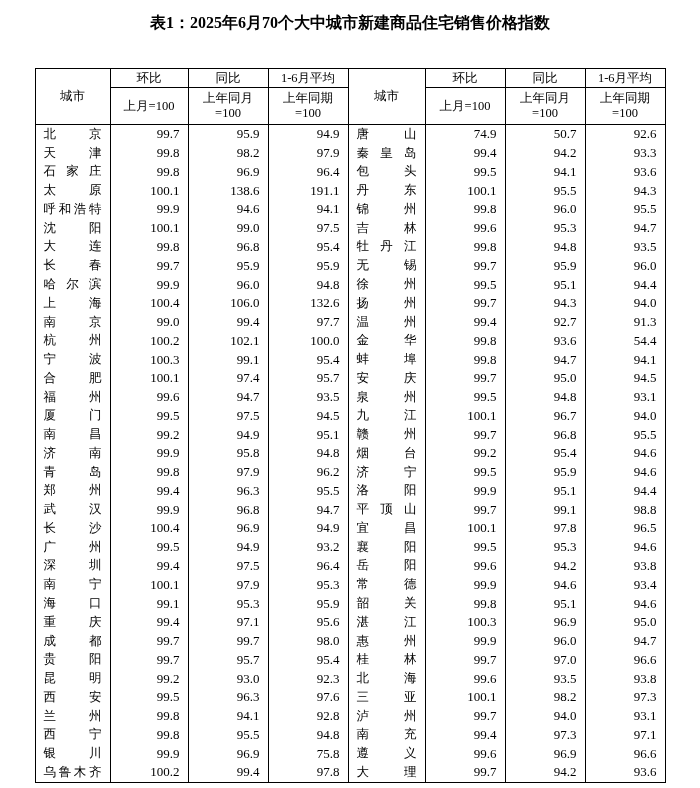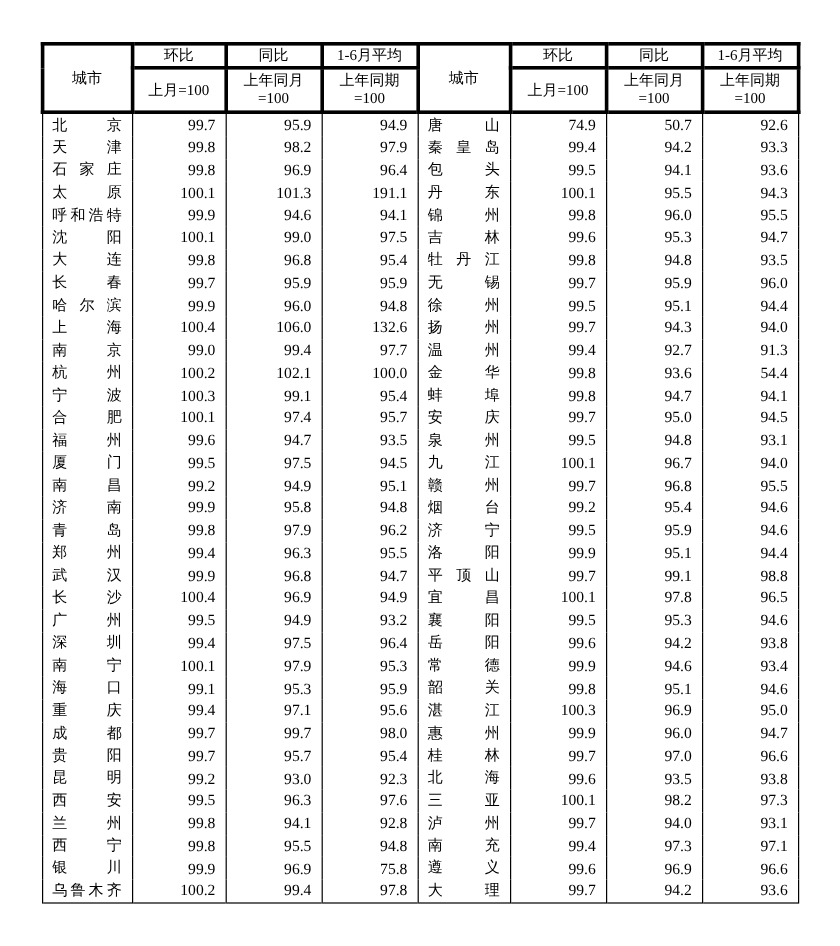--- a/index.html
+++ b/index.html
@@ -19,21 +19,21 @@
     line-height: 20px;
   }
   table.idx {
     border-collapse: collapse;
     table-layout: fixed;
     margin: 35px auto 0 auto;
     border: 1px solid #000;
   }
   th, td { padding: 0; }
   thead th {
-    border: 3px solid #000000;
+    border: 1px solid #000000;
     font-weight: normal;
     font-size: 12.5px;
     text-align: center;
     vertical-align: middle;
   }
   thead tr.top { height: 19px; }
   thead tr.sub { height: 37px; }
   thead tr.sub th {
     white-space: pre-line;
     line-height: 15px;
@@ -56,20 +56,21 @@
   }
   td.num {
     text-align: right;
     padding-right: 8px;
   }
 </style>
 </head>
 <body>
 
 <div class="page">
+  <div class="title">表1：2025年6月70个大中城市新建商品住宅销售价格指数</div>
 
   <table class="idx">
     <colgroup>
       <col style="width:75px">
         <col style="width:78px">
         <col style="width:80px">
         <col style="width:80px">
       <col style="width:77px">
         <col style="width:80px">
         <col style="width:80px">
@@ -126,21 +127,21 @@
           <td class="num">96.9</td>
           <td class="num">96.4</td>
           <td class="city">包头</td>
           <td class="num">99.5</td>
           <td class="num">94.1</td>
           <td class="num">93.6</td>
         </tr>
         <tr>
           <td class="city">太原</td>
           <td class="num">100.1</td>
-          <td class="num">101.3</td>
+          <td class="num">138.6</td>
           <td class="num">191.1</td>
           <td class="city">丹东</td>
           <td class="num">100.1</td>
           <td class="num">95.5</td>
           <td class="num">94.3</td>
         </tr>
         <tr>
           <td class="city">呼和浩特</td>
           <td class="num">99.9</td>
           <td class="num">94.6</td>

